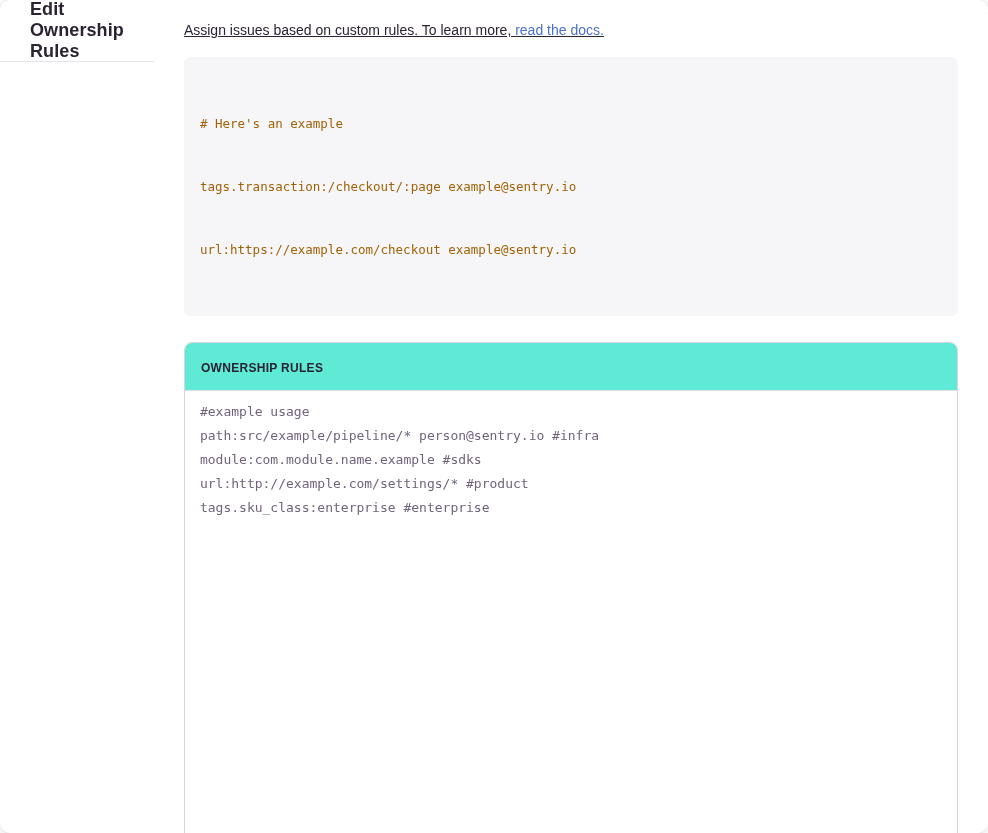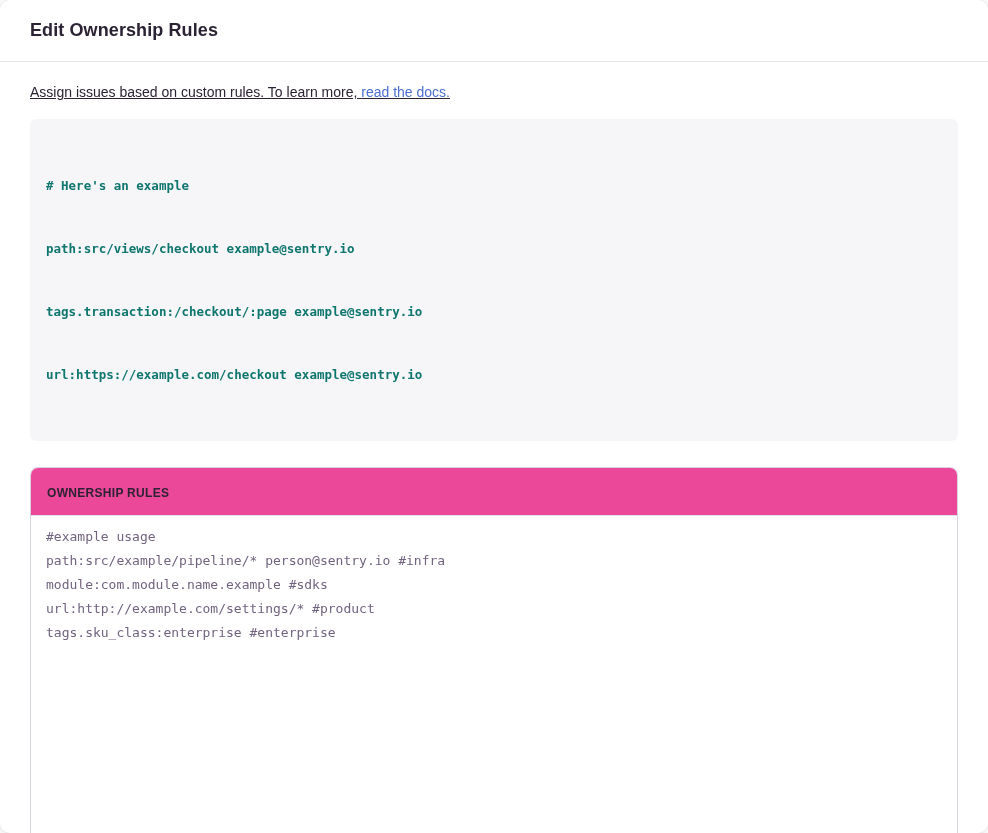--- a/index.html
+++ b/index.html
@@ -8,21 +8,21 @@
     background: #ffffff;
     font-family: "Liberation Sans", sans-serif;
   }
   .modal {
     width: 988px; height: 833px;
     background: #ffffff;
     border-radius: 10px;
     box-shadow: 0 0 0 1px rgba(43,34,51,0.04), 0 4px 24px rgba(43,34,51,0.12);
     overflow: hidden;
     display: flex;
-    flex-direction: column;
+    flex-direction: row;
   }
   .modal-header {
     height: 62px;
     flex: 0 0 62px;
     display: flex;
     align-items: center;
     padding: 0 30px;
     border-bottom: 1px solid #e7e3ec;
   }
   .modal-title {
@@ -48,33 +48,32 @@
   }
   .desc-suffix { color: #4a6fd0; }
   .example-block {
     margin-top: 17px;
     background: #f6f6f8;
     border-radius: 6px;
     padding: 14px 16px;
     font-family: "DejaVu Sans Mono", monospace;
     font-size: 12.5px;
     line-height: 21px;
-    color: #0f766e;
+    color: #a16207;
     white-space: pre;
-    font-weight: bold;
   }
   .panel {
     margin-top: 26px;
     border: 1px solid #d9d3e0;
     border-radius: 8px;
     background: #ffffff;
     overflow: hidden;
   }
   .panel-header {
-    background: #ec4899;
+    background: #5eead4;
     border-bottom: 1px solid #e4e0e9;
     padding: 15px 16px 14px 16px;
   }
   .panel-header-label {
     font-size: 12px;
     font-weight: 700;
     letter-spacing: 0.3px;
     color: #2b2233;
     text-transform: uppercase;
   }
@@ -105,21 +104,20 @@
   </div>
 
   <div class="modal-body">
 
     <div class="description">
       <span>Assign issues based on custom rules. To learn more, </span><a>read the docs</a><span class="desc-suffix">.</span>
     </div>
 
     <div class="example-block">
       <div># Here's an example</div>
-      <div>path:src/views/checkout example@sentry.io</div>
       <div>tags.transaction:/checkout/:page example@sentry.io</div>
       <div>url:https://example.com/checkout example@sentry.io</div>
     </div>
 
     <div class="panel">
       <div class="panel-header">
         <span class="panel-header-label">OWNERSHIP RULES</span>
       </div>
       <textarea class="rules-textarea" spellcheck="false" style="">#example usage
 path:src/example/pipeline/* person@sentry.io #infra

